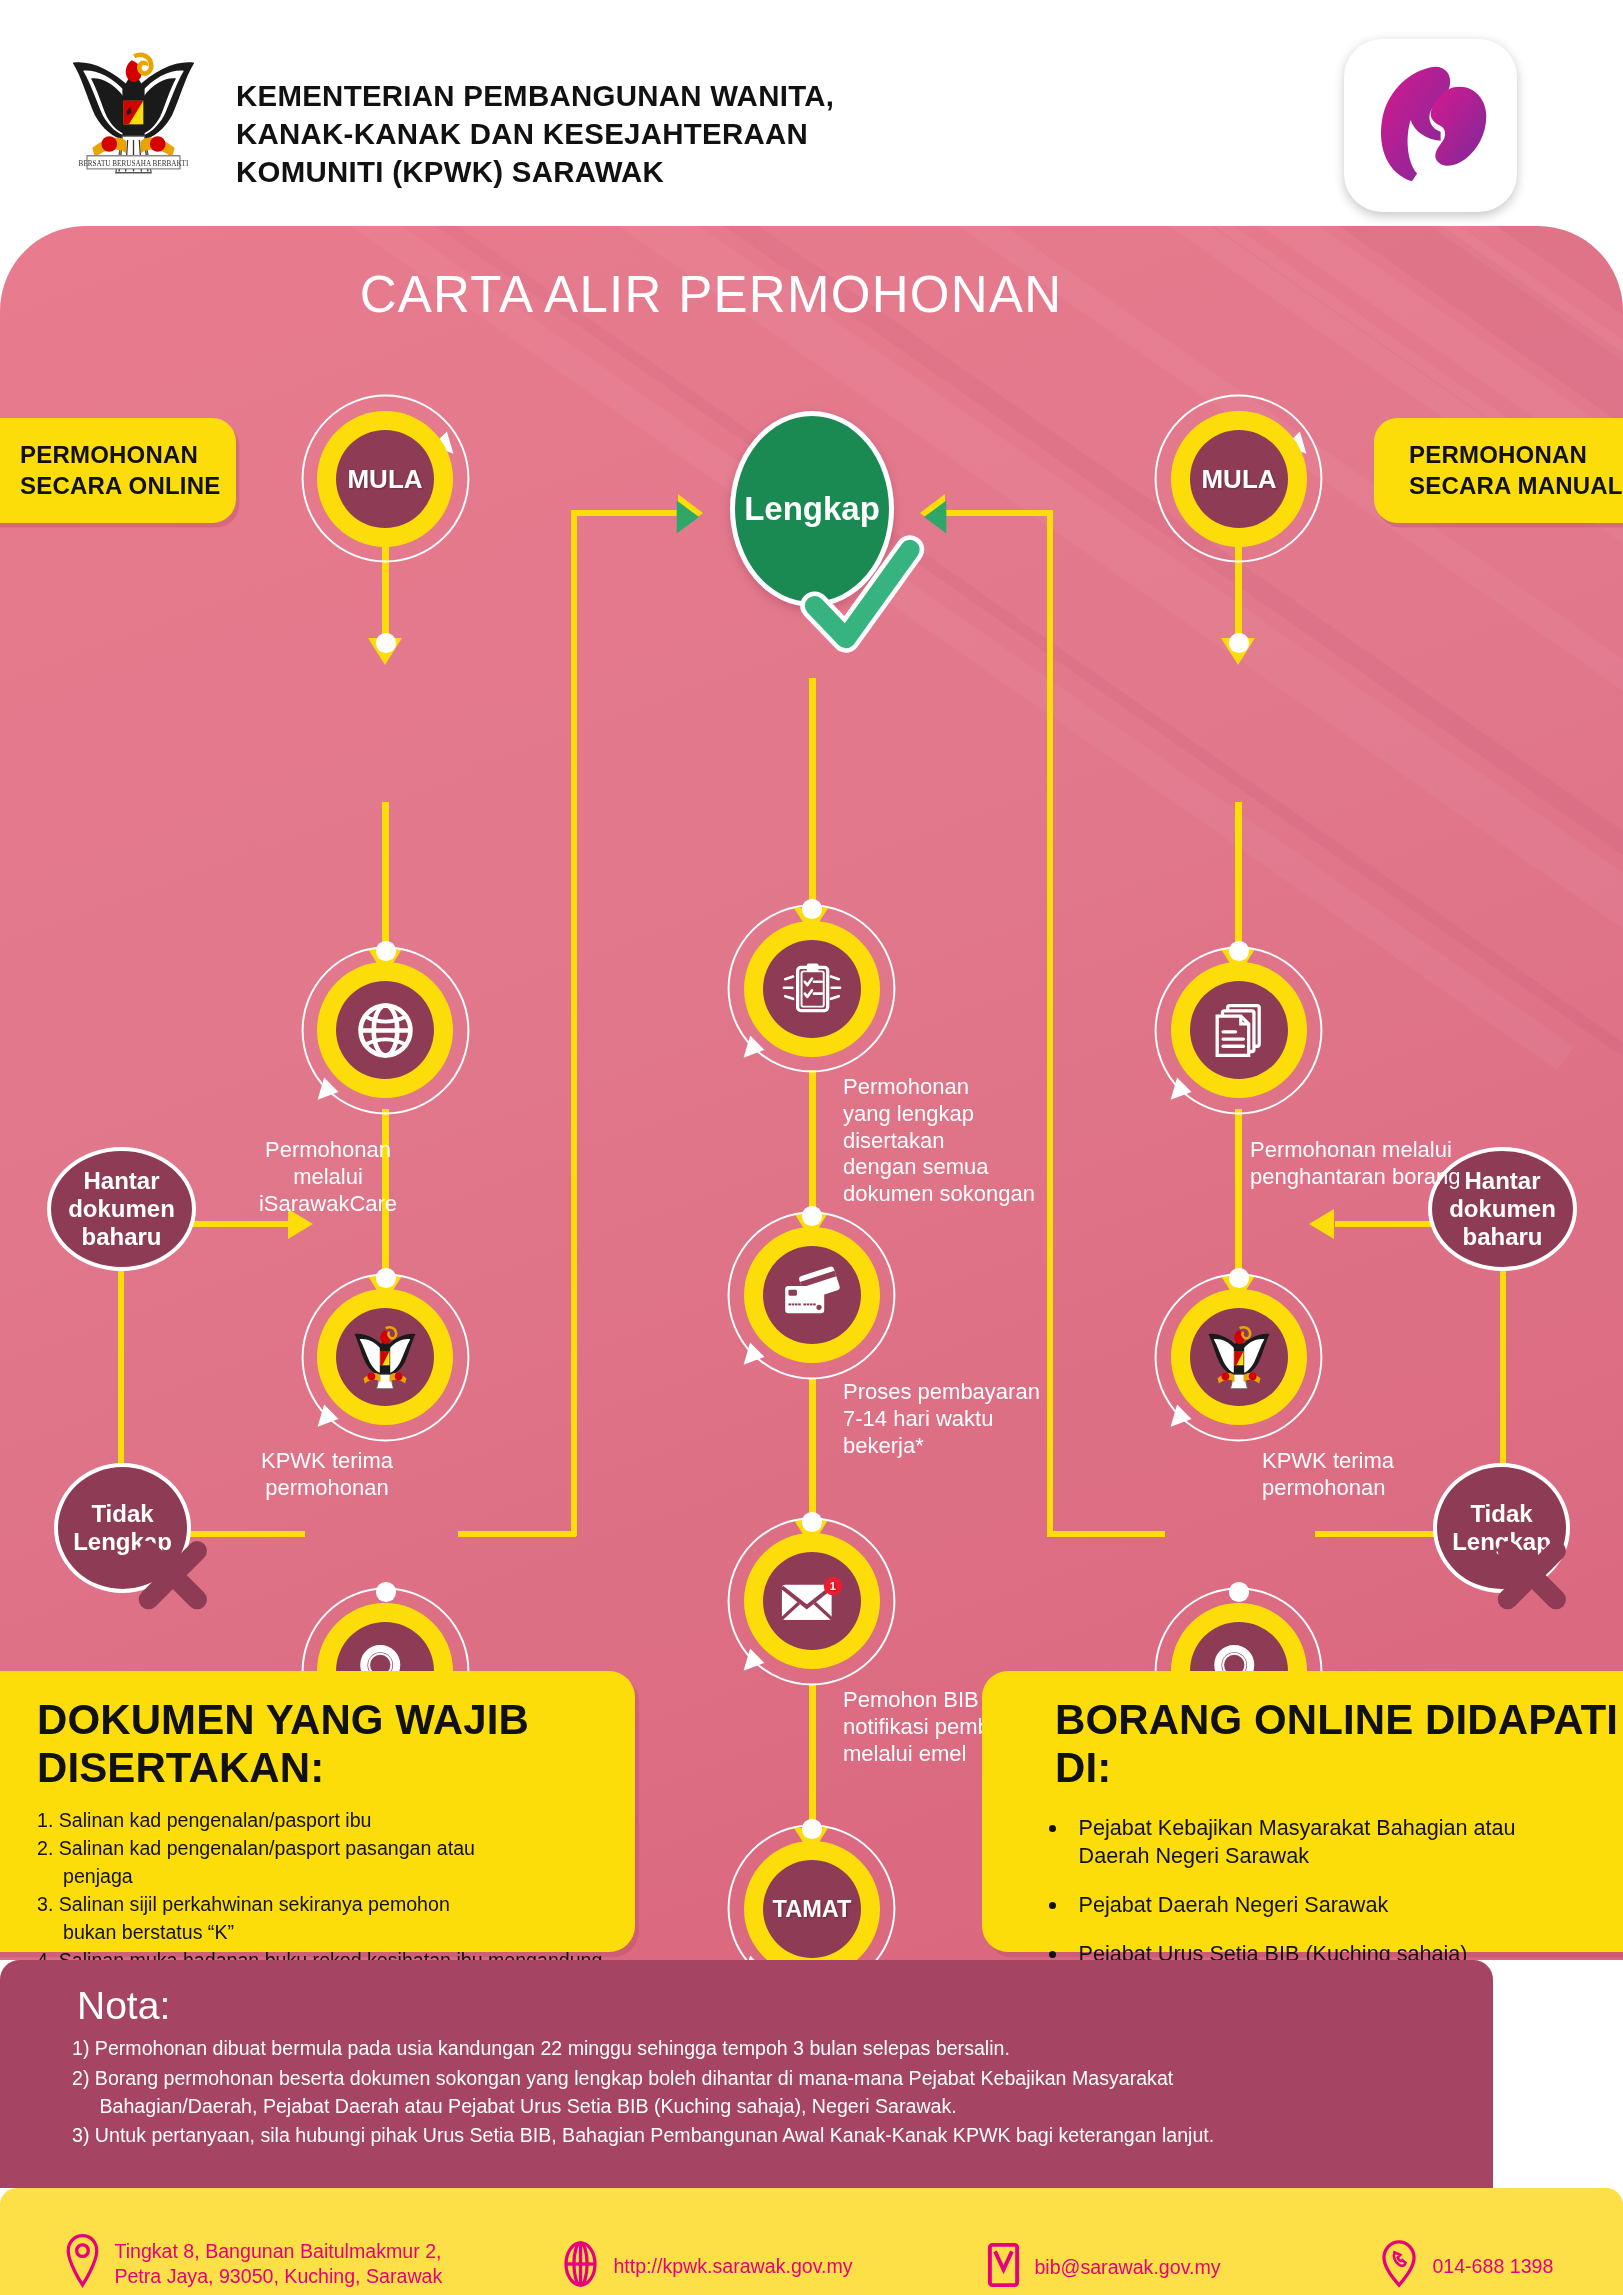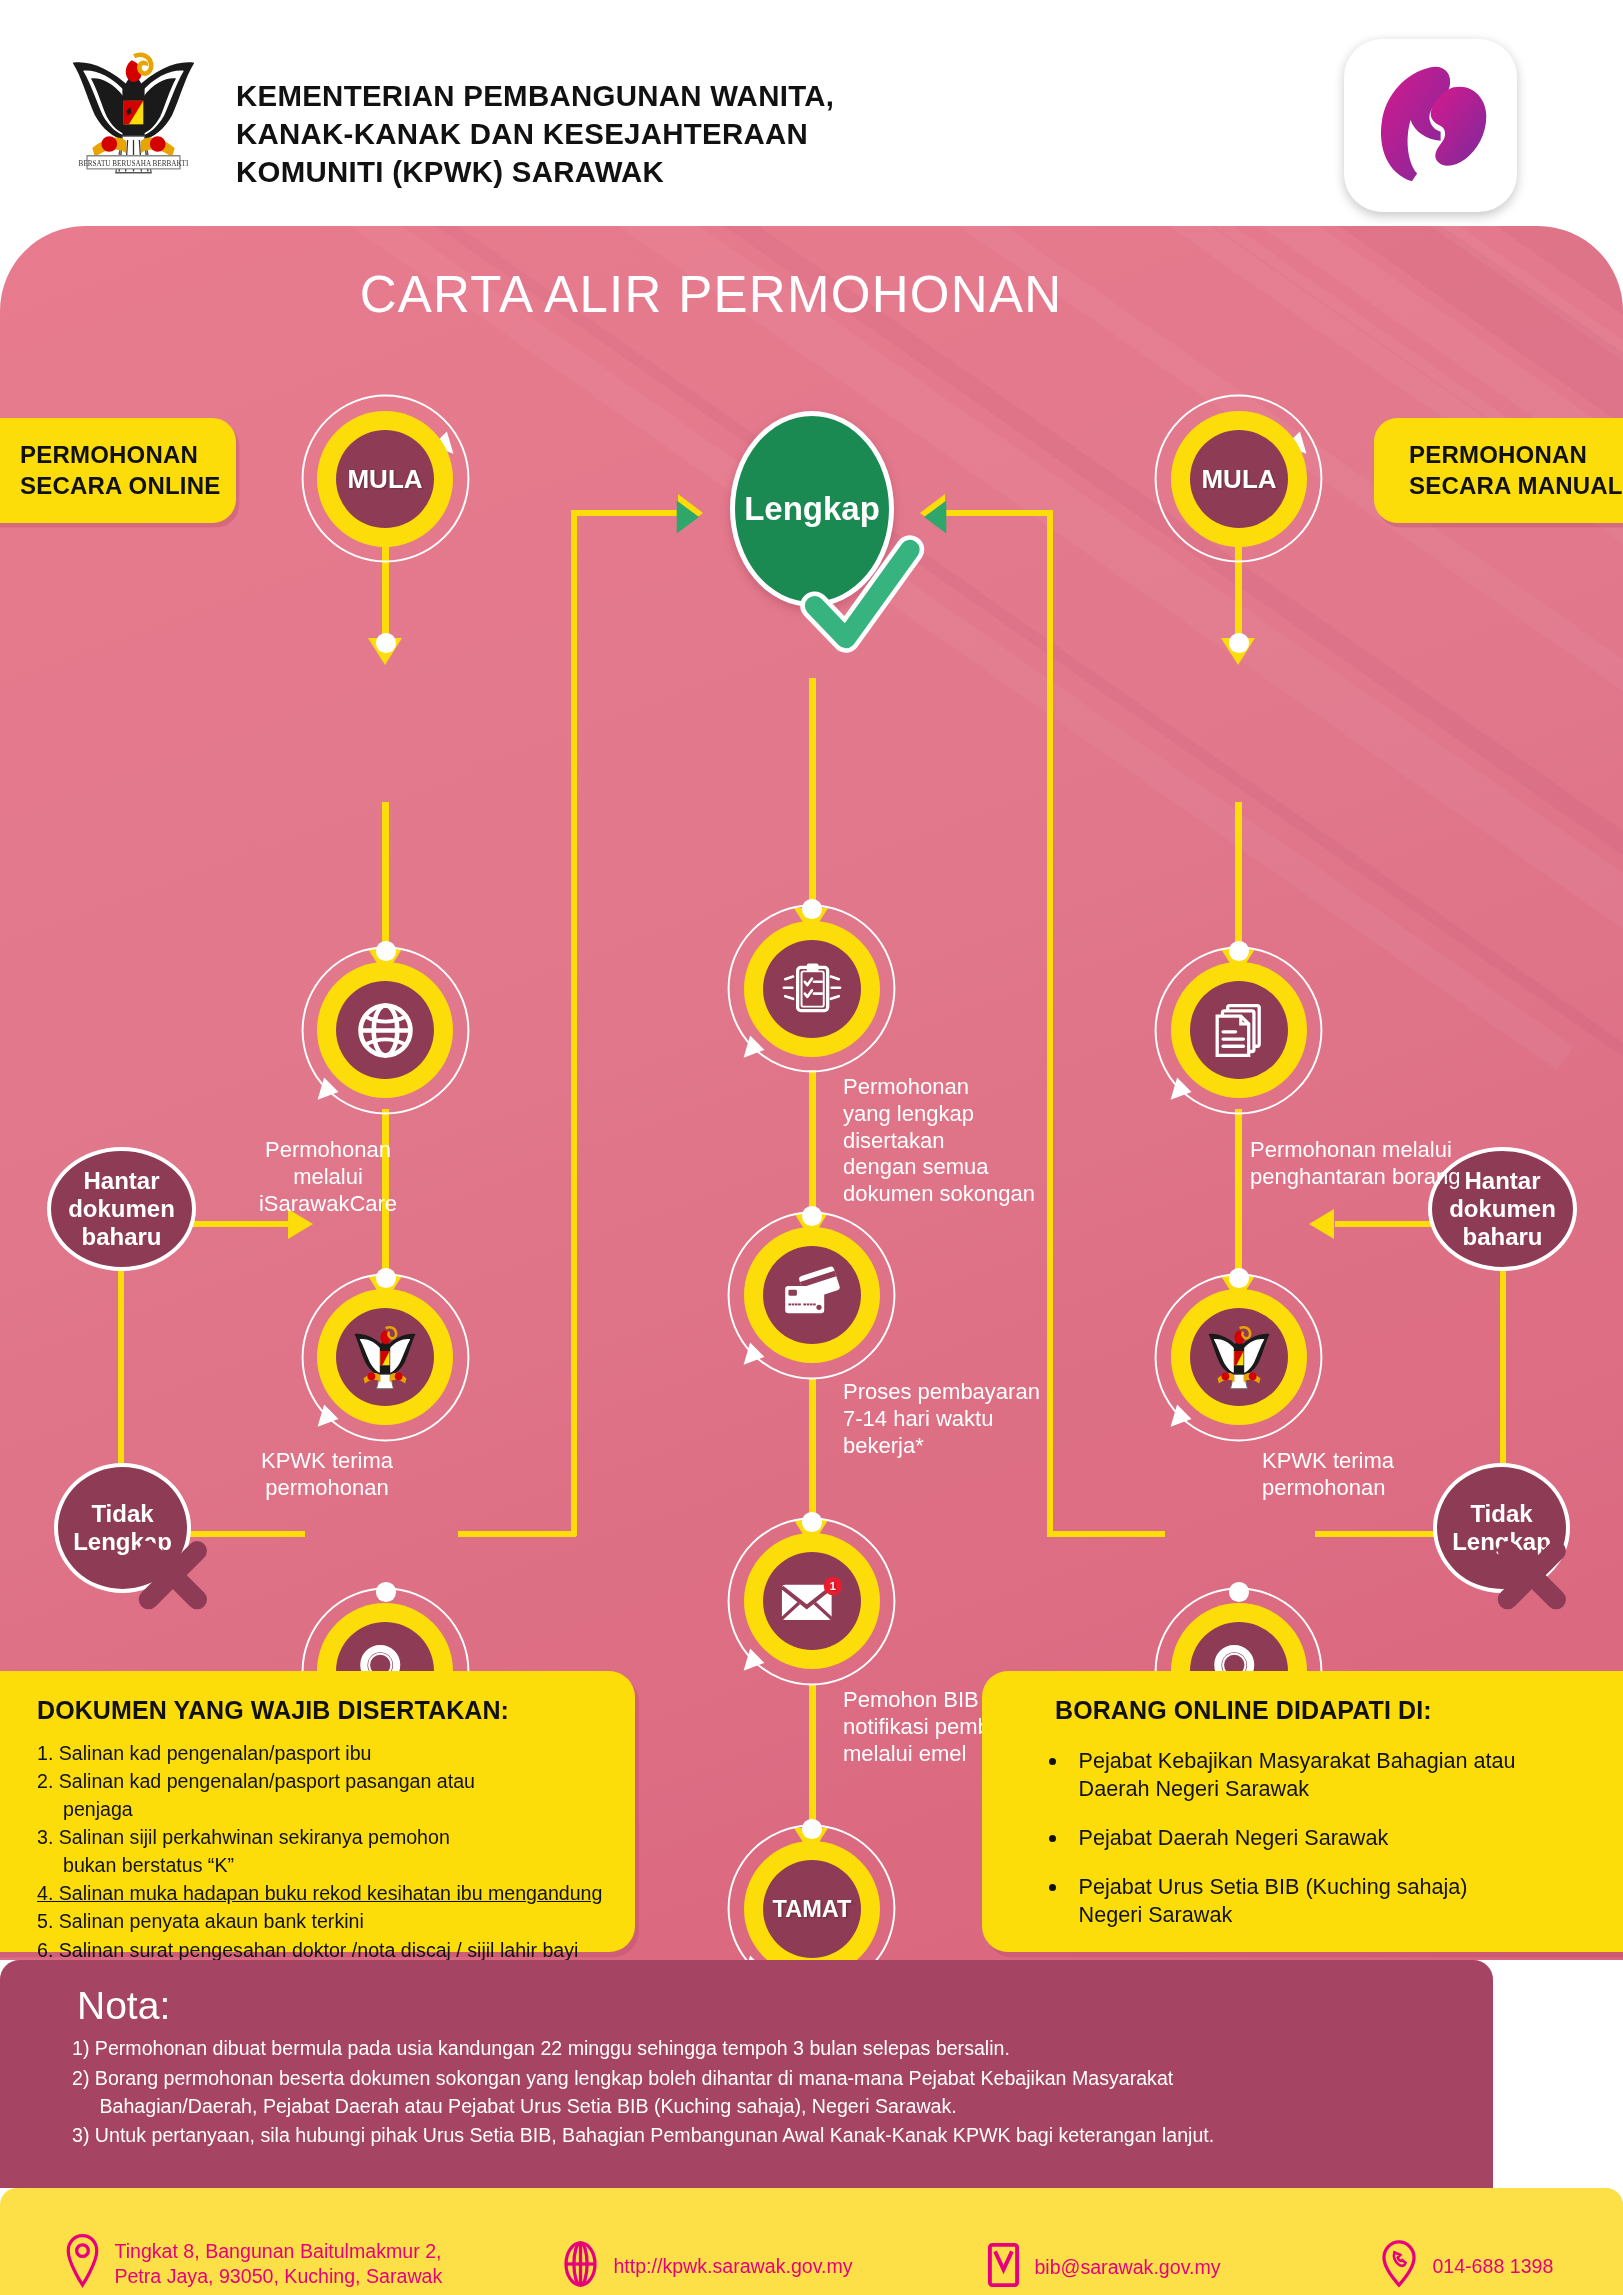--- a/index.html
+++ b/index.html
@@ -59,21 +59,21 @@
   .flab{position:absolute;color:#fff;font-size:22px;line-height:1.22;z-index:9;}
 
   
   .yline{position:absolute;background:#FCDD09;z-index:3;}
   .yarrow{position:absolute;width:0;height:0;z-index:4;}
 
   
   .panel{position:absolute;background:#FCDD09;z-index:12;box-shadow:3.9px 5.2px 0 rgba(150,40,70,.18);}
   #panel-dok{left:-26px;top:1671px;width:661px;height:281px;border-radius:0 26px 26px 0;}
   #panel-bor{left:982px;top:1671px;width:667px;height:281px;border-radius:26px 0 0 26px;}
-  .panel h3{margin:0;font-size:25px;font-weight:bold;color:#111;letter-spacing:0.1px;}
+  .panel h3{margin:0;font-size:42px;font-weight:bold;color:#111;letter-spacing:0.1px;}
   #panel-dok .body{padding:25px 26px 0 63px;}
   #panel-bor .body{padding:25px 26px 0 73px;}
   #doklist{margin:14.4px 0 0 0;padding:0;list-style:none;font-size:19.6px;line-height:1.43;color:#111;}
   #doklist li{padding-left:26px;text-indent:-26px;}
   #borlist{margin:22px 0 0 14.4px;padding:0;font-size:21.6px;line-height:1.30;color:#111;}
   #borlist li{margin-bottom:21px;padding-left:9.2px;}
 
   
   #nota{position:absolute;left:0;top:1960px;width:1493px;height:228px;background:#A54463;
      border-top-left-radius:19.6px;border-top-right-radius:19.6px;z-index:14;color:#fff;}

